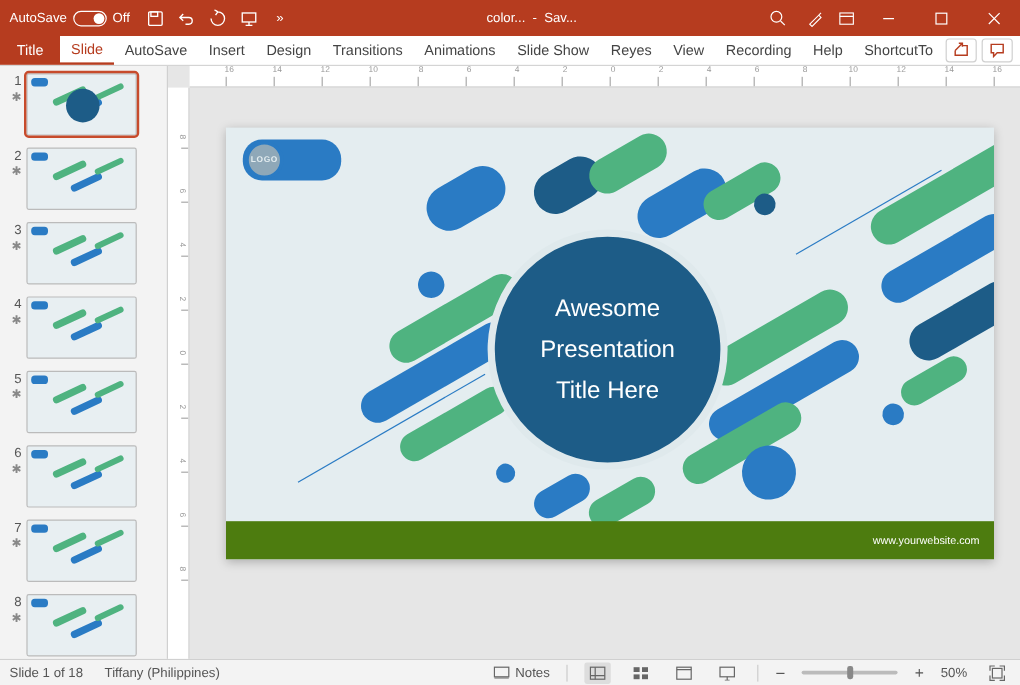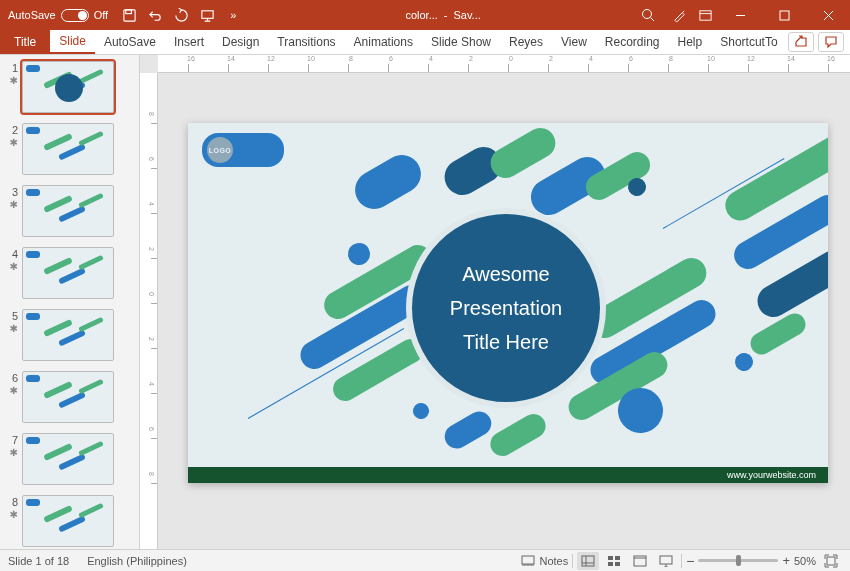--- a/index.html
+++ b/index.html
@@ -51,33 +51,33 @@
 .tick.lbl { height: 8px; }
 .tick span { position: absolute; top: -9px; left: -5px; width: 14px; text-align: center; }
 .canvas-row { flex: 1; display: flex; min-height: 0; }
 .vruler { width: 18px; background: #fff; border-right: 1px solid #ccc; position: relative; font-size: 7px; color: #999; overflow: hidden; }
 .vtick { position: absolute; border-top: 1px solid #aaa; width: 6px; right: 0; }
 .vtick span { position: absolute; left: -3px; top: -12px; writing-mode: vertical-rl; }
 .stage { flex: 1; background: #e6e6e6; position: relative; overflow: auto; }
 .stage::-webkit-scrollbar { width: 14px; height: 14px; }
 .stage::-webkit-scrollbar-track { background: #eaeaea; }
 .stage::-webkit-scrollbar-thumb { background: #c2c2c2; border: 3px solid #eaeaea; border-radius: 8px; }
-.slide { position: absolute; left: 30px; top: 50px; width: 640px; height: 360px; background: #e4edf0; box-shadow: 0 2px 8px rgba(0,0,0,.25); overflow: hidden; }
+.slide { position: absolute; left: 30px; top: 33px; width: 640px; height: 360px; background: #e4edf0; box-shadow: 0 2px 8px rgba(0,0,0,.25); overflow: hidden; }
 
 
 .logo-badge { position: absolute; left: 14px; top: 10px; width: 82px; height: 34px; background: #2a7bc4; border-radius: 16px; display: flex; align-items: center; }
 .logo-circle { width: 32px; height: 32px; border-radius: 50%; background: #8fa8b8; border: 3px solid #2a7bc4; margin-left: 2px; display: flex; align-items: center; justify-content: center; font-size: 7px; font-weight: bold; color: #e4edf0; letter-spacing: .5px; }
 .pill { position: absolute; border-radius: 40px; transform: rotate(-30deg); }
 .thinline { position: absolute; height: 1px; background: #2a7bc4; transform-origin: left center; transform: rotate(-30deg); }
 .center-circle { position: absolute; left: 218px; top: 85px; width: 200px; height: 200px; border-radius: 50%; background: #1d5c87; border: 6px solid #dfe9ec; display: flex; flex-direction: column; align-items: center; justify-content: center; color: #fff; font-size: 20px; line-height: 1.7; text-align: center; }
-.footer-bar { position: absolute; left: 0; bottom: 0; right: 0; height: 16px; background: #14532d; color: #fff; font-size: 9px; display: flex; align-items: center; justify-content: flex-end; padding-right: 12px; }
+.footer-bar { position: absolute; left: 0; bottom: 0; right: 0; height: 32px; background: #4d7c0f; color: #fff; font-size: 9px; display: flex; align-items: center; justify-content: flex-end; padding-right: 12px; }
 
 
 .status { height: 22px; background: #f3f3f3; border-top: 1px solid #d0d0d0; display: flex; align-items: center; font-size: 11px; color: #555; padding: 0 8px; gap: 18px; }
-.status-right { margin-left: auto; display: flex; align-items: center; gap: 4px; }
+.status-right { margin-left: auto; display: flex; align-items: center; gap: 14px; }
 .view-btn { width: 22px; height: 18px; display: flex; align-items: center; justify-content: center; cursor: pointer; }
 .view-btn.active { background: #ddd; border-radius: 2px; }
 .zoom-slider { width: 80px; height: 3px; background: #bbb; position: relative; border-radius: 2px; }
 .zoom-slider::before { content: ""; position: absolute; left: 38px; top: -4px; width: 5px; height: 11px; background: #888; border-radius: 2px; }
 .zsep { width: 1px; height: 14px; background: #ccc; }
 </style>
 </head>
 <body>
 
 <div class="titlebar">
@@ -405,21 +405,21 @@
           </div>
         </div>
         <div style="height:560px;width:1px"></div>
       </div>
     </div>
   </div>
 </div>
 
 <div class="status">
   <span>Slide 1 of 18</span>
-  <span>English (Philippines)</span>
+  <span>Tiffany (Philippines)</span>
   <div class="status-right">
     <div style="display:flex;align-items:center;gap:4px;cursor:pointer">
       <svg width="14" height="12" viewBox="0 0 14 12" fill="none" stroke="#666">
           <rect x="1" y="1" width="12" height="8"></rect>
           <path d="M1 10 H13"></path>
         </svg>
       <span>Notes</span>
     </div>
     <div class="zsep"></div>
     <div class="view-btn active">

